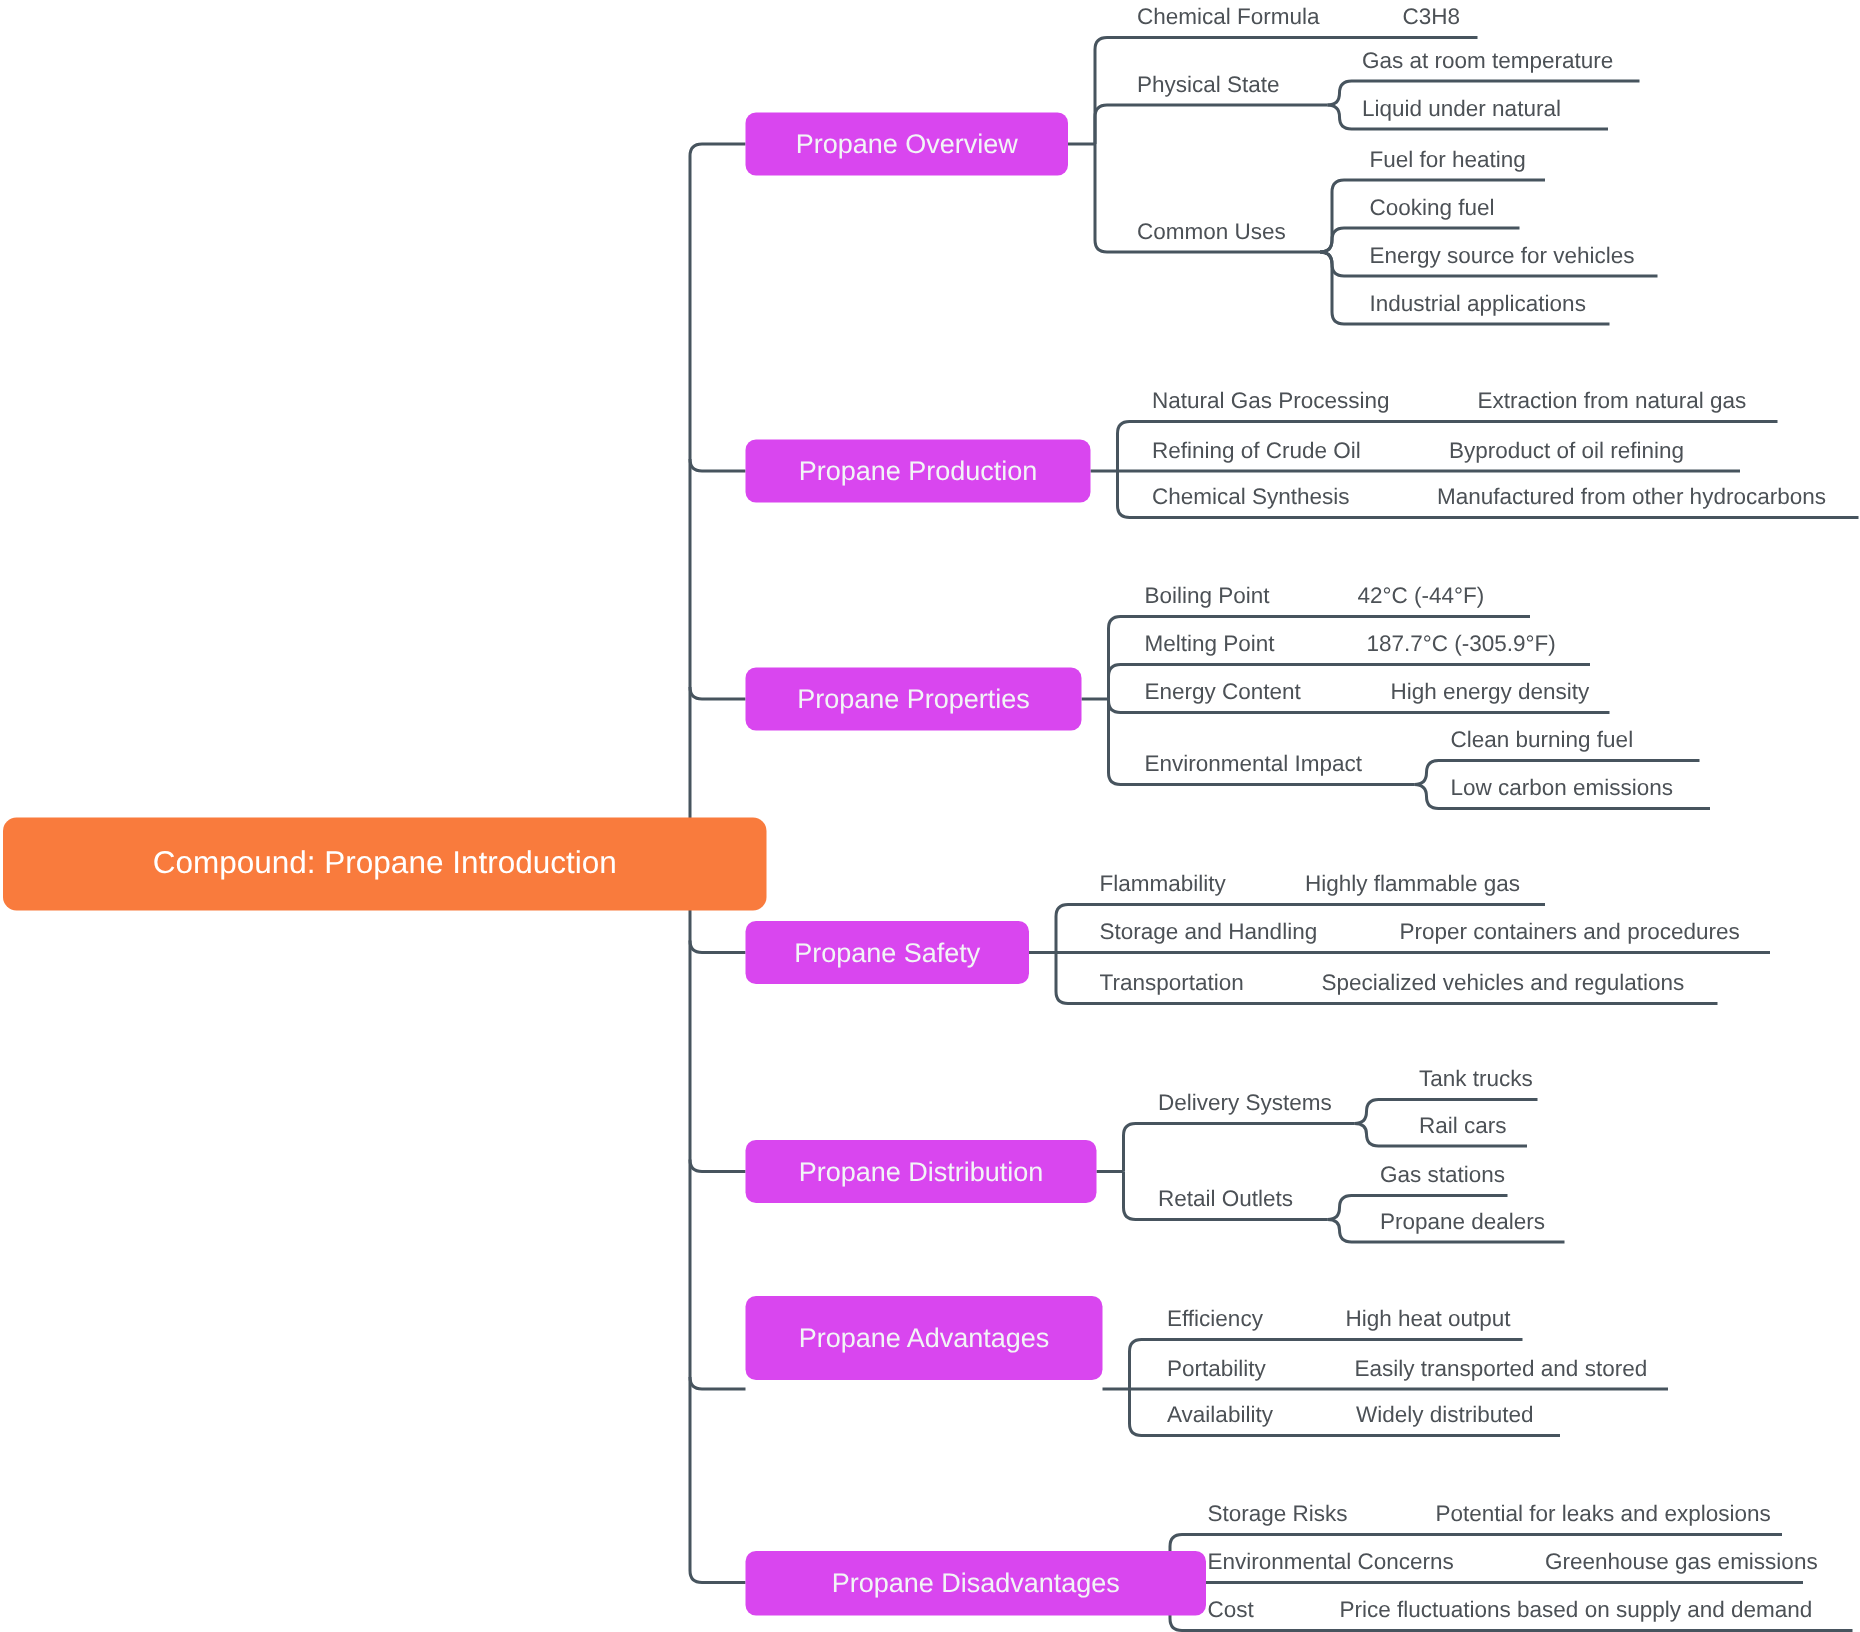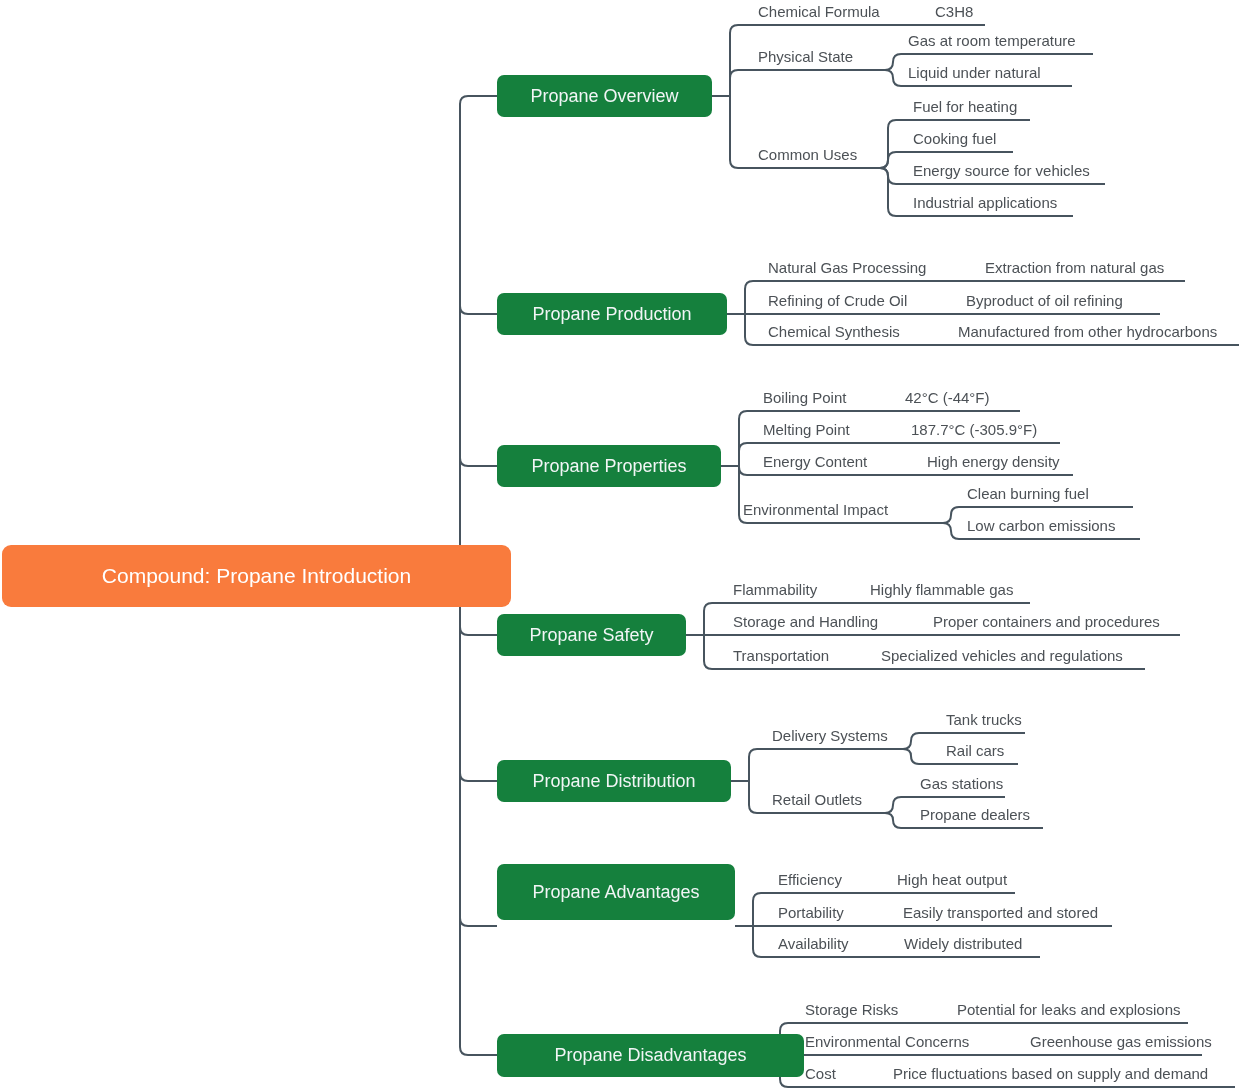--- a/index.html
+++ b/index.html
@@ -3,21 +3,21 @@
 <meta charset="utf-8">
 <style>
   html,body{margin:0;padding:0;background:#ffffff;}
   .canvas{position:relative;width:1240px;height:1088px;background:#ffffff;
           font-family:"Liberation Sans",sans-serif;overflow:hidden;}
   .links{position:absolute;left:0;top:0;width:1240px;height:1088px;}
   .root-box{position:absolute;left:2px;top:545px;width:509px;height:62px;
             background:#F97B3D;border-radius:9px;color:#ffffff;
             display:flex;align-items:center;justify-content:center;
             font-size:21px;cursor:pointer;}
-  .branch-box{position:absolute;background:#15803d;border-radius:7px;color:#F2F5F6;
+  .branch-box{position:absolute;background:#d946ef;border-radius:7px;color:#F2F5F6;
               display:flex;align-items:center;justify-content:center;
               font-size:18px;cursor:pointer;}
   .lbl{position:absolute;font-size:15px;line-height:18px;color:#4C5156;
        white-space:nowrap;cursor:pointer;}
 </style>
 </head>
 <body>
 
 <div class="canvas">
 
@@ -102,21 +102,21 @@
   <div class="lbl" style="left:966px;top:292px">Byproduct of oil refining</div>
   <div class="lbl" style="left:768px;top:323px">Chemical Synthesis</div>
   <div class="lbl" style="left:958px;top:323px">Manufactured from other hydrocarbons</div>
 
   <div class="lbl" style="left:763px;top:389px">Boiling Point</div>
   <div class="lbl" style="left:905px;top:389px">42°C (-44°F)</div>
   <div class="lbl" style="left:763px;top:421px">Melting Point</div>
   <div class="lbl" style="left:911px;top:421px">187.7°C (-305.9°F)</div>
   <div class="lbl" style="left:763px;top:453px">Energy Content</div>
   <div class="lbl" style="left:927px;top:453px">High energy density</div>
-  <div class="lbl" style="left:743px;top:501px">Environmental Impact</div>
+  <div class="lbl" style="left:763px;top:501px">Environmental Impact</div>
   <div class="lbl" style="left:967px;top:485px">Clean burning fuel</div>
   <div class="lbl" style="left:967px;top:517px">Low carbon emissions</div>
 
   <div class="lbl" style="left:733px;top:581px">Flammability</div>
   <div class="lbl" style="left:870px;top:581px">Highly flammable gas</div>
   <div class="lbl" style="left:733px;top:613px">Storage and Handling</div>
   <div class="lbl" style="left:933px;top:613px">Proper containers and procedures</div>
   <div class="lbl" style="left:733px;top:647px">Transportation</div>
   <div class="lbl" style="left:881px;top:647px">Specialized vehicles and regulations</div>
 

